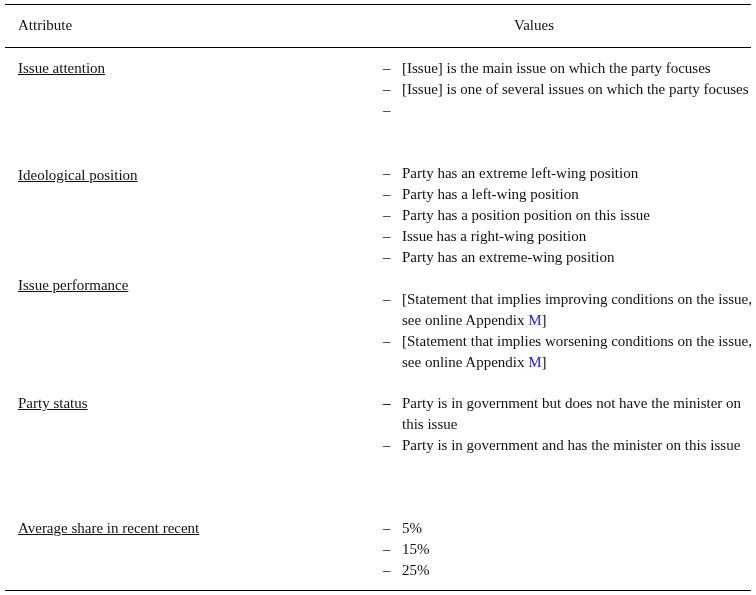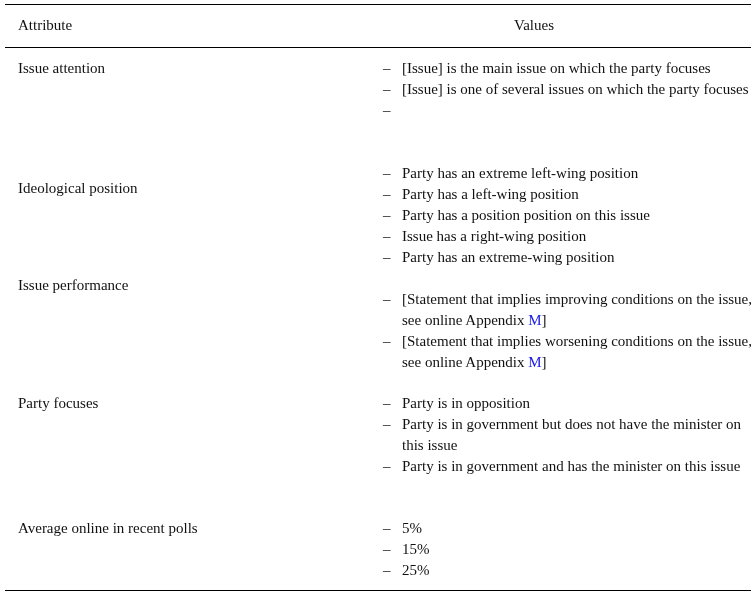--- a/index.html
+++ b/index.html
@@ -8,63 +8,63 @@
     font-family: "Liberation Serif", "DejaVu Serif", serif;
     color: #111111; font-size: 15px;
   }
   .rule { position: absolute; left: 5px; width: 746px; height: 0; border-top: 1.4px solid #000; }
   .rule.top { top: 4px; }
   .rule.mid { top: 47px; }
   .rule.bot { top: 590px; }
   .hdr { position: absolute; top: 16px; line-height: 18px; }
   .hdr.attr { left: 18px; font-family: Liberation Serif, serif; }
   .hdr.vals { left: 514px; }
-  .row-label { position: absolute; left: 18px; line-height: 21px; }
+  .row-label { position: absolute; left: 18px; line-height: 21px; text-decoration: underline; }
   .vals-list { position: absolute; left: 383px; width: 370px; margin: 0; padding: 0; list-style: none; }
   .vals-list li { position: relative; padding-left: 19px; line-height: 21px; }
   .dash { position: absolute; left: 0; top: 0; }
   .link { color: #1a1ae6; }
 </style>
 </head>
 <body>
 
 <div class="rule top"></div>
 <div class="hdr attr">Attribute</div>
 <div class="hdr vals">Values</div>
 <div class="rule mid"></div>
 
 <div class="row-label" style="top:58px">Issue attention</div>
 <ul class="vals-list" style="top:58px">
   <li><span class="dash">–</span><span>[Issue] is the main issue on which the party focuses</span></li>
   <li><span class="dash">–</span><span>[Issue] is one of several issues on which the party focuses</span></li>
   <li><span class="dash">–</span></li>
 </ul>
 
-<div class="row-label" style="top:178px">Ideological position</div>
+<div class="row-label" style="top:165px">Ideological position</div>
 <ul class="vals-list" style="top:163px">
   <li><span class="dash">–</span><span>Party has an extreme left-wing position</span></li>
   <li><span class="dash">–</span><span>Party has a left-wing position</span></li>
   <li><span class="dash">–</span><span>Party has a position position on this issue</span></li>
   <li><span class="dash">–</span><span>Issue has a right-wing position</span></li>
   <li><span class="dash">–</span><span>Party has an extreme-wing position</span></li>
 </ul>
 
 <div class="row-label" style="top:275px">Issue performance</div>
 <ul class="vals-list" style="top:289px">
   <li><span class="dash">–</span><span>[Statement that implies improving conditions on the issue, see online Appendix </span><span class="link">M</span><span>]</span></li>
   <li><span class="dash">–</span><span>[Statement that implies worsening conditions on the issue, see online Appendix </span><span class="link">M</span><span>]</span></li>
 </ul>
 
-<div class="row-label" style="top:393px">Party focuses</div>
+<div class="row-label" style="top:393px">Party status</div>
 <ul class="vals-list" style="top:393px">
-  <li><span class="dash">–</span><span>Party is in opposition</span></li>
+  <li><span class="dash">–</span></li>
   <li><span class="dash">–</span><span>Party is in government but does not have the minister on this issue</span></li>
   <li><span class="dash">–</span><span>Party is in government and has the minister on this issue</span></li>
 </ul>
 
-<div class="row-label" style="top:518px">Average online in recent polls</div>
+<div class="row-label" style="top:518px">Average share in recent recent</div>
 <ul class="vals-list" style="top:518px">
   <li><span class="dash">–</span><span>5%</span></li>
   <li><span class="dash">–</span><span>15%</span></li>
   <li><span class="dash">–</span><span>25%</span></li>
 </ul>
 
 <div class="rule bot"></div>
 
 </body></html>

